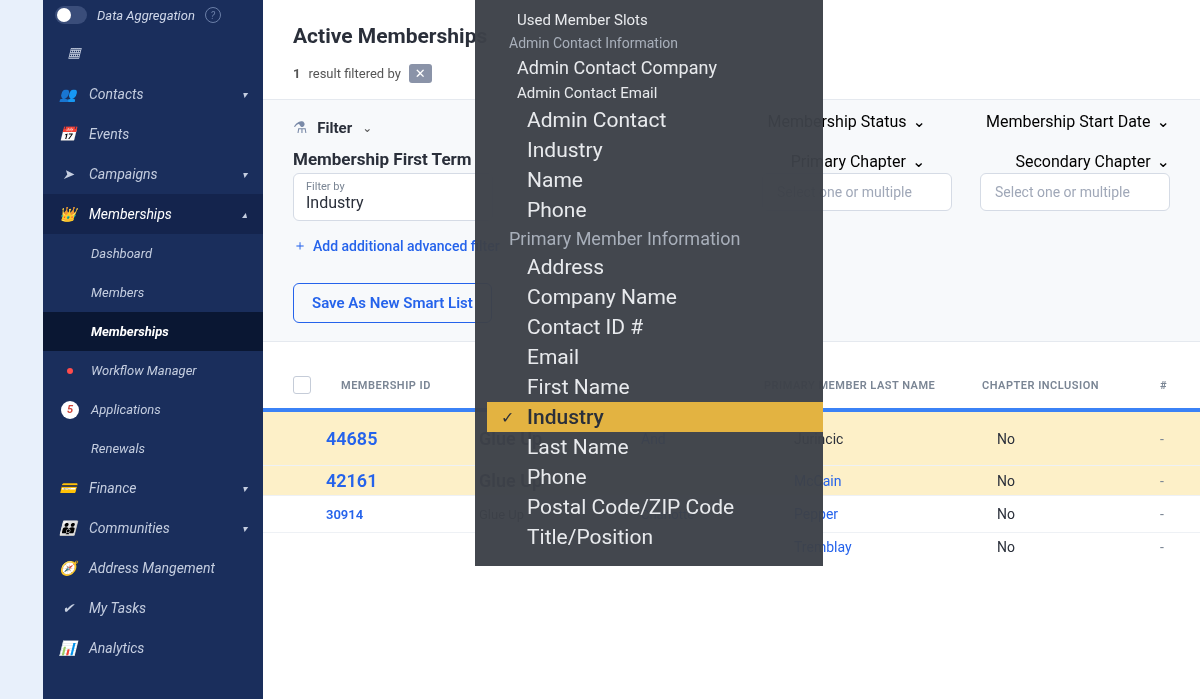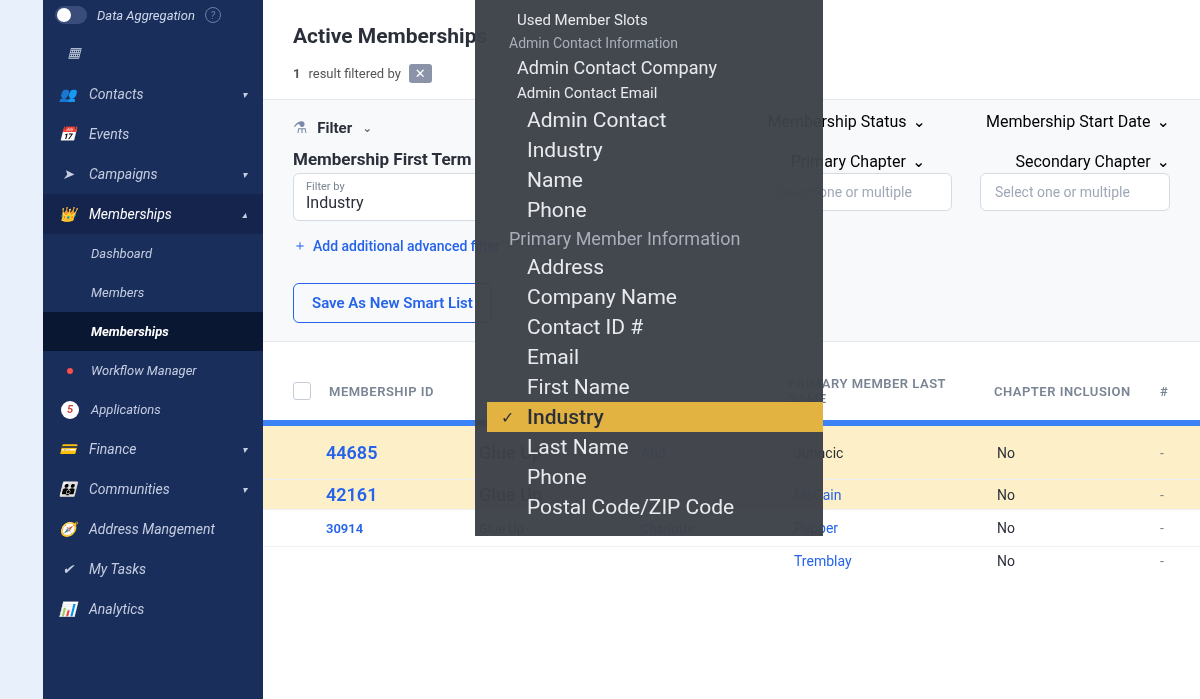--- a/index.html
+++ b/index.html
@@ -42,21 +42,21 @@
 .filter-by-value { font-size: 16px; color: #2a2f3a; }
 
 .select-box { border: 1px solid #d5dbe5; border-radius: 6px; padding: 10px 14px; background: #fff; font-size: 14px; color: #a0a8b8; min-width: 190px; }
 
 .add-filter { display: flex; align-items: center; gap: 6px; color: #2563eb; font-size: 14px; font-weight: 500; margin-top: 16px; cursor: pointer; }
 
 .save-btn-row { margin-top: 28px; }
 .save-btn { border: 1.5px solid #2563eb; color: #2563eb; background: transparent; padding: 10px 18px; border-radius: 6px; font-size: 15px; font-weight: 600; cursor: pointer; }
 
 .table { margin-top: 20px; }
-.thead { display: flex; padding: 14px 30px; font-size: 13px; letter-spacing: 0.5px; color: #7a8594; font-weight: 600; border-bottom: 6px solid #3b82f6; align-items: center; gap: 16px; }
+.thead { display: flex; padding: 14px 30px; font-size: 11px; letter-spacing: 0.5px; color: #7a8594; font-weight: 600; border-bottom: 4px solid #3b82f6; align-items: center; gap: 28px; }
 .th-check { width: 20px; }
 .checkbox { width: 18px; height: 18px; border: 1.5px solid #c5ccd8; border-radius: 3px; }
 .th-memid { width: 140px; }
 .th-company { flex: 1; }
 .th-lastname { width: 190px; }
 .th-chapter { width: 150px; }
 .th-hash { width: 10px; }
 
 .trow { display: flex; padding: 16px 30px; font-size: 14px; align-items: center; gap: 13px; border-bottom: 1px solid #eef1f5; }
 .trow.highlight { background: #fdf0c8; }
@@ -120,20 +120,23 @@
       <span style="font-weight:700;">Memberships</span>
     </div>
   <div class="nav-item sub">
     <span class="nav-dot"></span>
     <span>Workflow Manager</span>
   </div>
   <div class="nav-item sub">
     <span class="nav-badge">5</span>
     <span>Applications</span>
   </div>
+  <div class="nav-item sub">
+      <span>Renewals</span>
+    </div>
 
   <div class="nav-item">
     <span class="nav-icon">💳</span>
     <span>Finance</span>
     <span class="nav-chevron">▾</span>
   </div>
   <div class="nav-item">
     <span class="nav-icon">👪</span>
     <span>Communities</span>
     <span class="nav-chevron">▾</span>
@@ -282,13 +285,14 @@
   <div class="zd-item">Contact ID #</div>
   <div class="zd-item">Email</div>
   <div class="zd-item">First Name</div>
   <div class="zd-item sel">
     <span class="zd-check">✓</span>
     <span>Industry</span>
   </div>
   <div class="zd-item">Last Name</div>
   <div class="zd-item">Phone</div>
   <div class="zd-item">Postal Code/ZIP Code</div>
+  <div class="zd-item">Title/Position</div>
 </div>
 
 </body></html>

